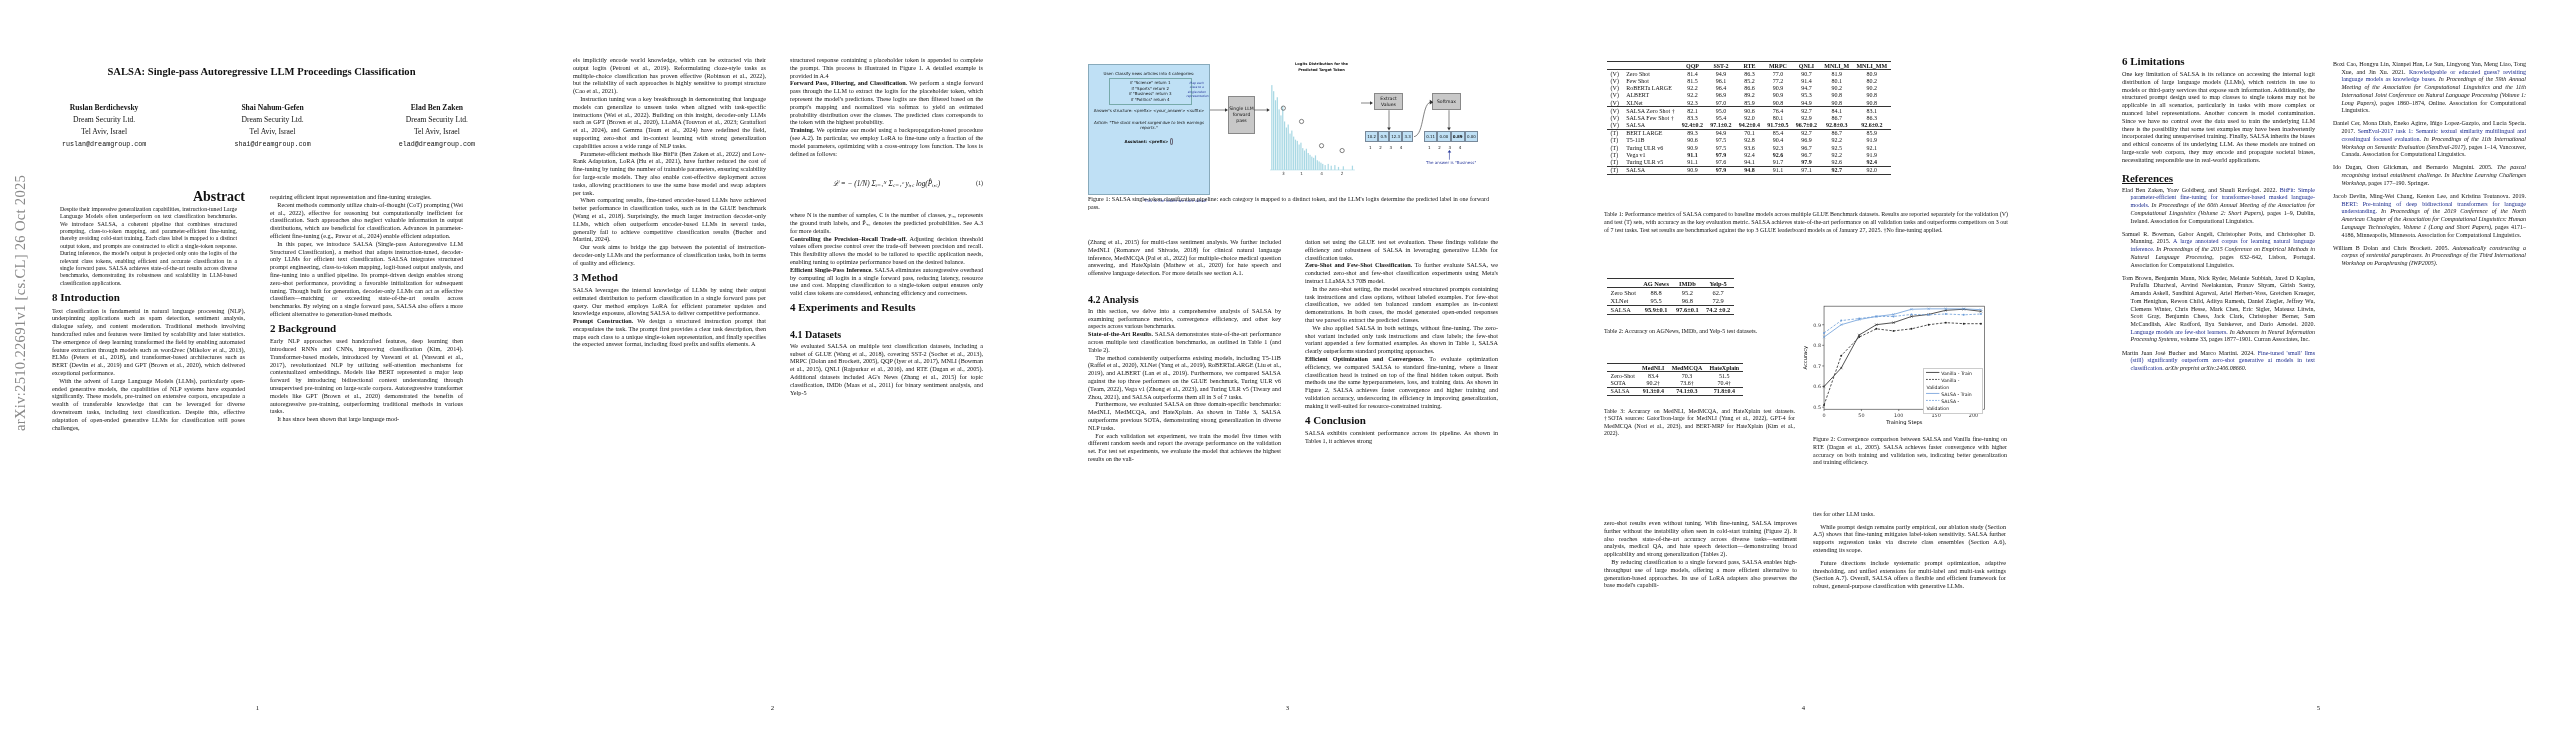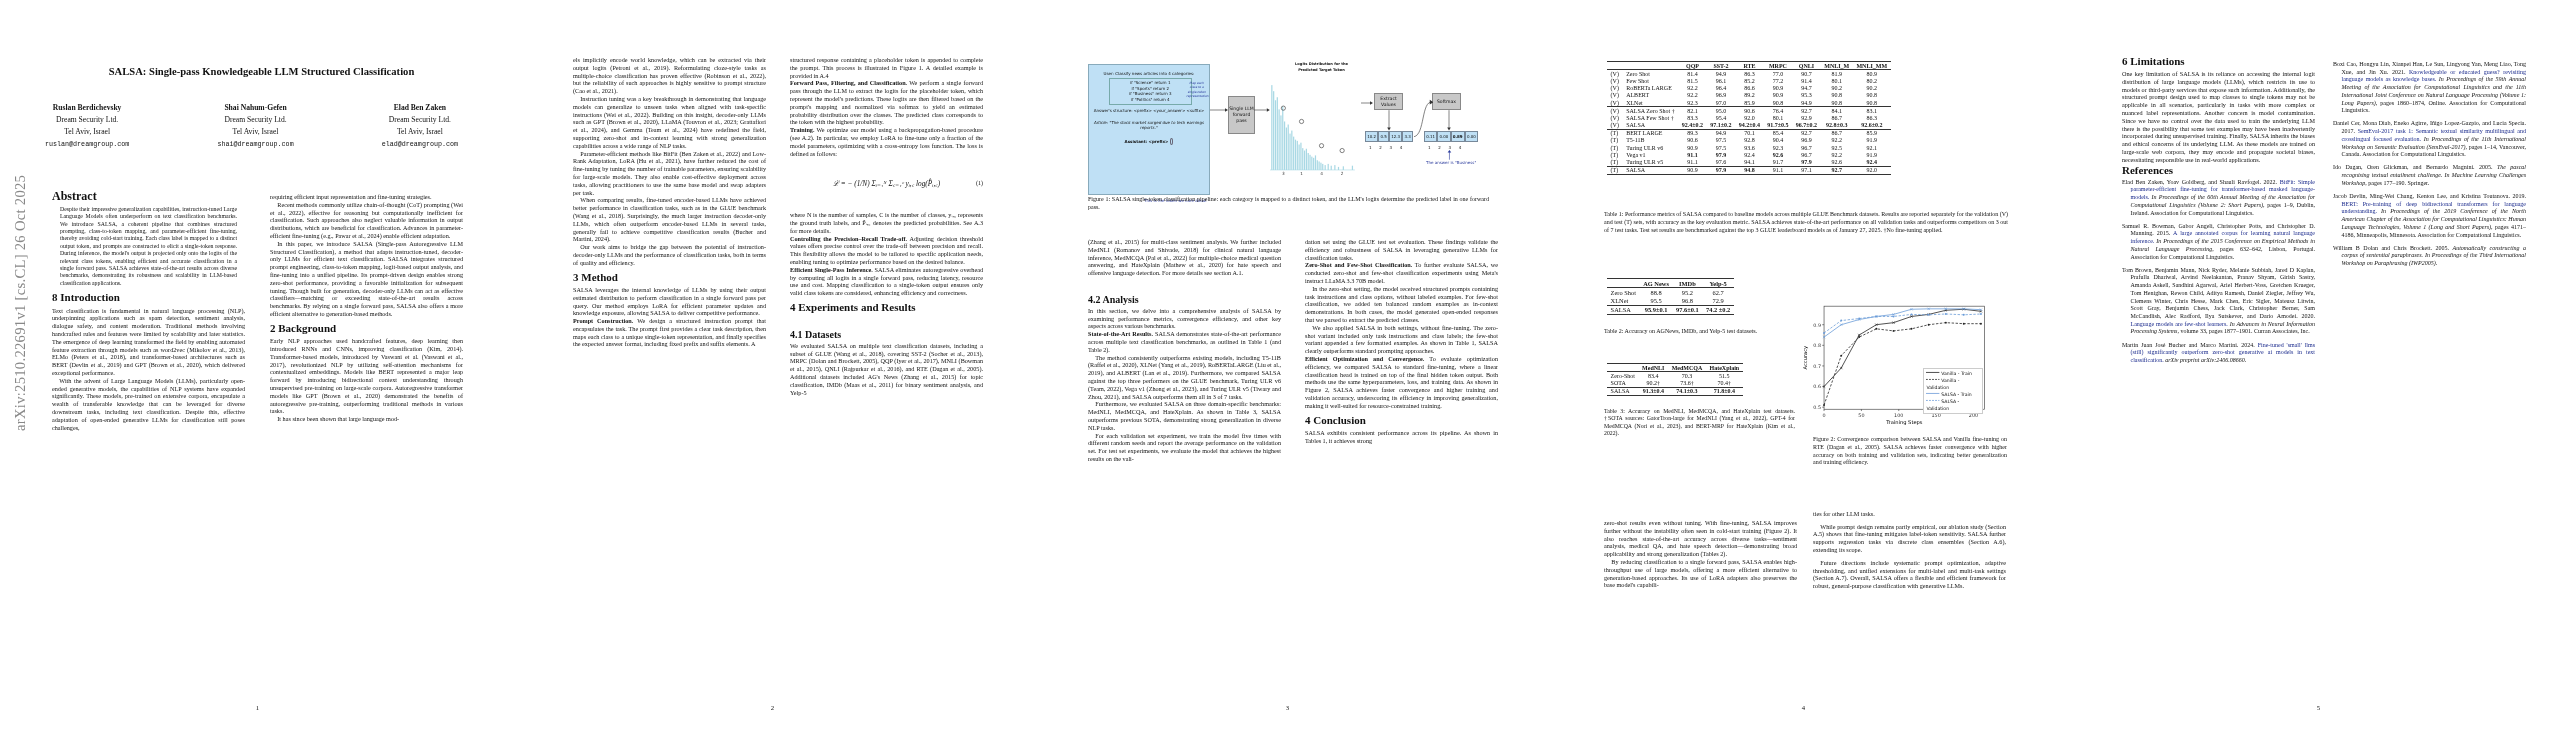--- a/index.html
+++ b/index.html
@@ -10,25 +10,25 @@
   .col { position: absolute; width: 193px; font-size: 6.2px; line-height: 7.8px; text-align: justify; hyphens: auto; }
   .col p { text-indent: 7.3px; }
   .col p.noindent { text-indent: 0; }
   .cite { color: #1a2a8c; }
   .sec { font-family: "Liberation Serif", serif; font-weight: bold; font-size: 11px; margin: 7.3px 0 4.3px; text-align: left; }
   .subsec { font-weight: bold; font-size: 10px; margin: 19px 0 3px; }
   .runin { font-weight: bold; }
   .pagenum { position: absolute; bottom: 18px; width: 100%; text-align: center; font-size: 6.7px; }
   .arxiv { position: absolute; left: 12px; top: 200px; transform-origin: left top; transform: rotate(-90deg) translateX(-231px); font-size: 14.6px; color: #888; white-space: nowrap; letter-spacing: 0.3px; }
   .title { position: absolute; left: 49px; top: 66px; width: 425px; text-align: center; font-weight: bold; font-size: 10.6px; }
-  .authors { position: absolute; left: 45px; top: 102px; width: 413px; display: flex; justify-content: space-between; }
+  .authors { position: absolute; left: 62px; top: 102px; width: 413px; display: flex; justify-content: space-between; }
   .author { text-align: center; font-size: 7.6px; line-height: 12px; }
   .author .name { font-weight: bold; }
   .author .email { font-family: "Liberation Mono", monospace; font-size: 6.7px; }
-  .abs-title { text-align: left; font-weight: bold; font-size: 12px; margin-bottom: 4.9px; }
+  .abs-title { text-align: right; font-weight: bold; font-size: 14px; margin-bottom: 4.9px; }
   .abstract { font-size: 5.8px; line-height: 7.4px; padding: 0 8px; text-align: justify; }
   table.res { border-collapse: collapse; font-size: 5.8px; }
   table.res td, table.res th { padding: 0.6px 3.6px; text-align: center; white-space: nowrap; }
   table.res th { font-weight: bold; }
   table.res td.lbl { text-align: left; }
   table.res .top { border-top: 1.8px double #333; }
   table.res .hdr { border-bottom: 1.8px double #333; }
   table.res .mid { border-top: 0.6px solid #333; }
   table.res .dbl { border-top: 1.8px double #333; }
   table.res .bot { border-bottom: 1.8px double #333; }
@@ -48,21 +48,21 @@
   .ref { font-size: 6px; line-height: 7.7px; padding-left: 8.5px; text-indent: -8.5px; margin-bottom: 5.5px; text-align: justify; }
   .ref i { font-style: italic; }
   .eq { text-align: center; font-style: italic; font-size: 7.3px; margin: 23px 0; position: relative; }
   .eq .num { position: absolute; right: 0; font-style: normal; font-size: 6px; }
 </style>
 </head>
 <body>
 
 <div class="page p1">
   <div class="arxiv">arXiv:2510.22691v1  [cs.CL]  26 Oct 2025</div>
-  <div class="title">SALSA: Single-pass Knowledgeable LLM Structured Classification</div>
+  <div class="title">SALSA: Single-pass Autoregressive LLM Proceedings Classification</div>
   <div class="authors">
     <div class="author">
       <div class="name">Ruslan Berdichevsky</div>
       <div>Dream Security Ltd.</div>
       <div>Tel Aviv, Israel</div>
       <div class="email">ruslan@dreamgroup.com</div>
     </div>
     <div class="author">
       <div class="name">Shai Nahum-Gefen</div>
       <div>Dream Security Ltd.</div>
@@ -611,21 +611,21 @@
     <p style="margin-top:4.9px;">While prompt design remains partly empirical, our ablation study (Section A.5) shows that fine-tuning mitigates label-token sensitivity. SALSA further supports regression tasks via discrete class ensembles (Section A.6), extending its scope.</p>
     <p style="margin-top:4.9px;">Future directions include systematic prompt optimization, adaptive thresholding, and unified extensions for multi-label and multi-task settings (Section A.7). Overall, SALSA offers a flexible and efficient framework for robust, general-purpose classification with generative LLMs.</p>
   </div>
   <div class="pagenum">4</div>
 </div>
 
 <div class="page p5">
   <div class="col" style="left:61px; top:58px;">
     <div class="sec" style="margin-top:0;">6   Limitations</div>
     <p class="noindent">One key limitation of SALSA is its reliance on accessing the internal logit distribution of large language models (LLMs), which restricts its use to models or third-party services that expose such information. Additionally, the structured prompt design used to map classes to single tokens may not be applicable in all scenarios, particularly in tasks with more complex or nuanced label representations. Another concern is model contamination. Since we have no control over the data used to train the underlying LLM there is the possibility that some test examples may have been inadvertently incorporated during unsupervised training. Finally, SALSA inherits the biases and ethical concerns of its underlying LLM. As these models are trained on large-scale web corpora, they may encode and propagate societal biases, necessitating responsible use in real-world applications.</p>
-    <div class="sec" style="margin-top:3px;">References</div>
+    <div class="sec" style="margin-top:11px;text-decoration:underline;">References</div>
     <div id="refsLeft">
         <div class="ref"><span>Elad Ben Zaken, Yoav Goldberg, and Shauli Ravfogel. 2022. </span><span class="cite">BitFit: Simple parameter-efficient fine-tuning for transformer-based masked language-models. </span><i>In Proceedings of the 60th Annual Meeting of the Association for Computational Linguistics (Volume 2: Short Papers)</i><span>, pages 1–9, Dublin, Ireland. Association for Computational Linguistics.</span></div>
         <div class="ref"><span>Samuel R. Bowman, Gabor Angeli, Christopher Potts, and Christopher D. Manning. 2015. </span><span class="cite">A large annotated corpus for learning natural language inference. </span><i>In Proceedings of the 2015 Conference on Empirical Methods in Natural Language Processing</i><span>, pages 632–642, Lisbon, Portugal. Association for Computational Linguistics.</span></div>
         <div class="ref"><span>Tom Brown, Benjamin Mann, Nick Ryder, Melanie Subbiah, Jared D Kaplan, Prafulla Dhariwal, Arvind Neelakantan, Pranav Shyam, Girish Sastry, Amanda Askell, Sandhini Agarwal, Ariel Herbert-Voss, Gretchen Krueger, Tom Henighan, Rewon Child, Aditya Ramesh, Daniel Ziegler, Jeffrey Wu, Clemens Winter, Chris Hesse, Mark Chen, Eric Sigler, Mateusz Litwin, Scott Gray, Benjamin Chess, Jack Clark, Christopher Berner, Sam McCandlish, Alec Radford, Ilya Sutskever, and Dario Amodei. 2020. </span><span class="cite">Language models are few-shot learners. </span><i>In Advances in Neural Information Processing Systems</i><span>, volume 33, pages 1877–1901. Curran Associates, Inc.</span></div>
         <div class="ref"><span>Martin Juan José Bucher and Marco Martini. 2024. </span><span class="cite">Fine-tuned 'small' llms (still) significantly outperform zero-shot generative ai models in text classification. </span><i>arXiv preprint arXiv:2406.08660</i><span>.</span></div>
       </div>
   </div>
   <div class="col" style="left:272px; top:61px;">
     <div id="refsRight">
         <div class="ref"><span>Boxi Cao, Hongyu Lin, Xianpei Han, Le Sun, Lingyong Yan, Meng Liao, Tong Xue, and Jin Xu. 2021. </span><span class="cite">Knowledgeable or educated guess? revisiting language models as knowledge bases. </span><i>In Proceedings of the 59th Annual Meeting of the Association for Computational Linguistics and the 11th International Joint Conference on Natural Language Processing (Volume 1: Long Papers)</i><span>, pages 1860–1874, Online. Association for Computational Linguistics.</span></div>

